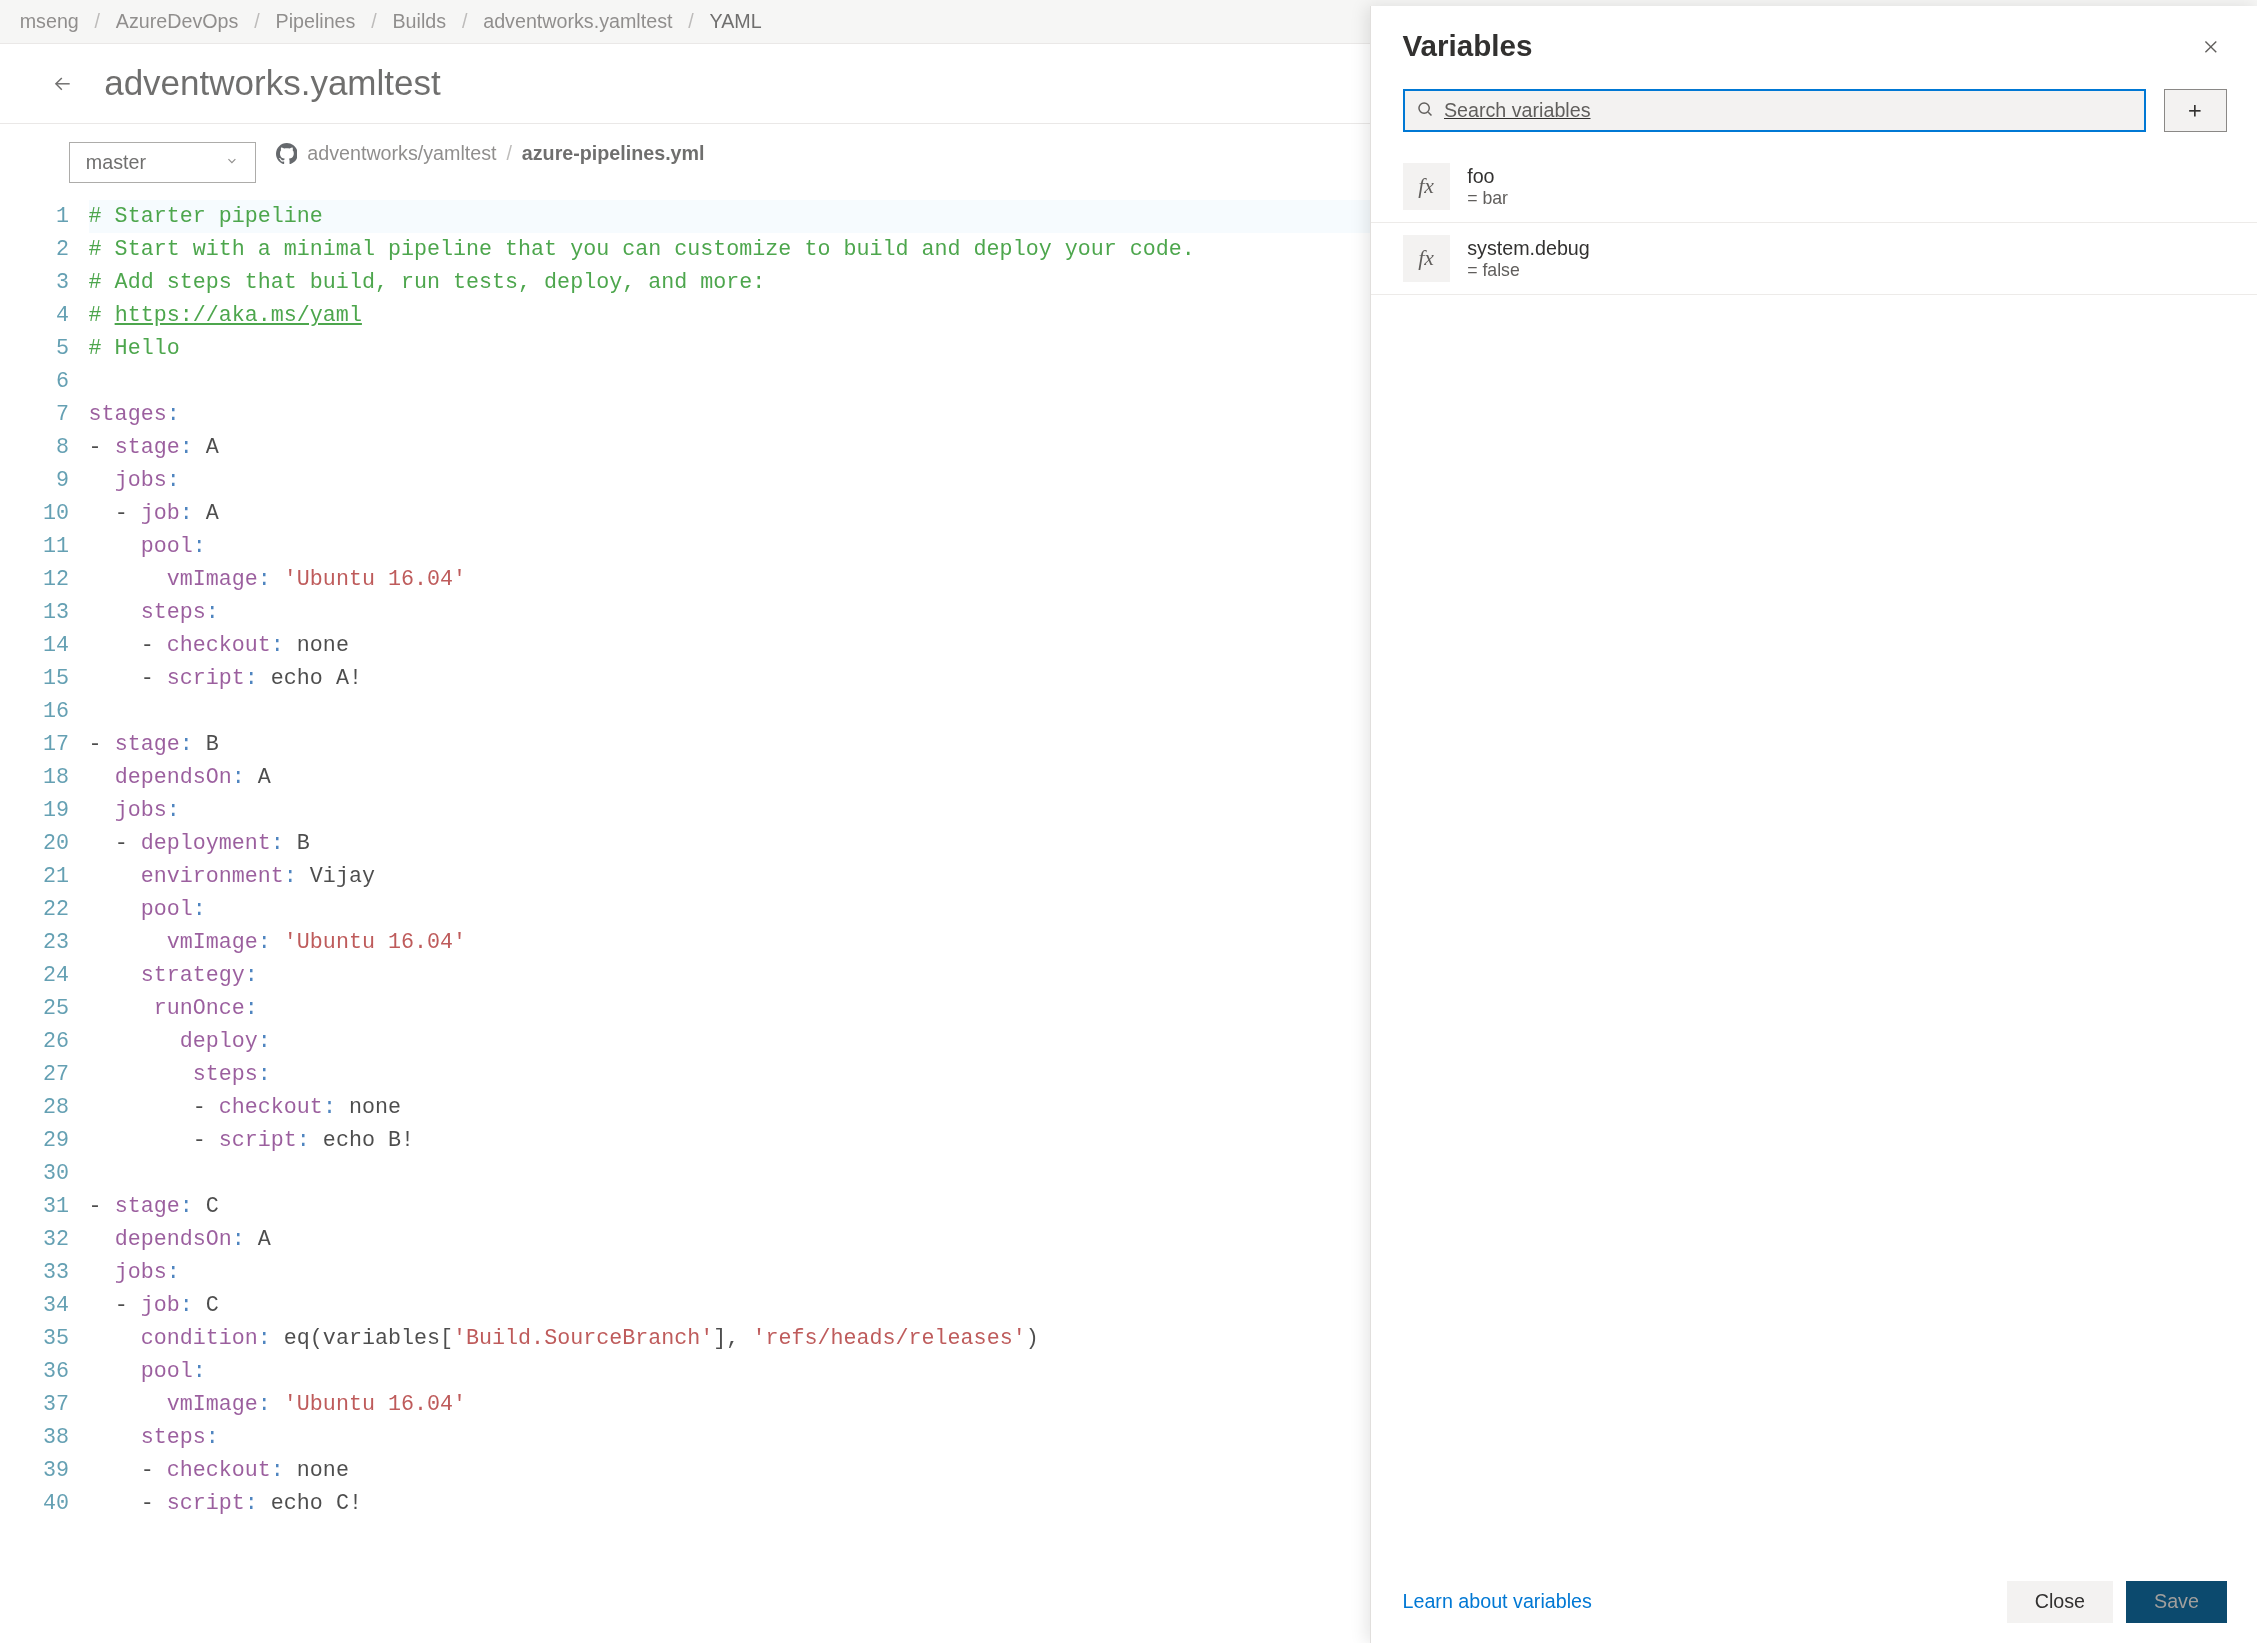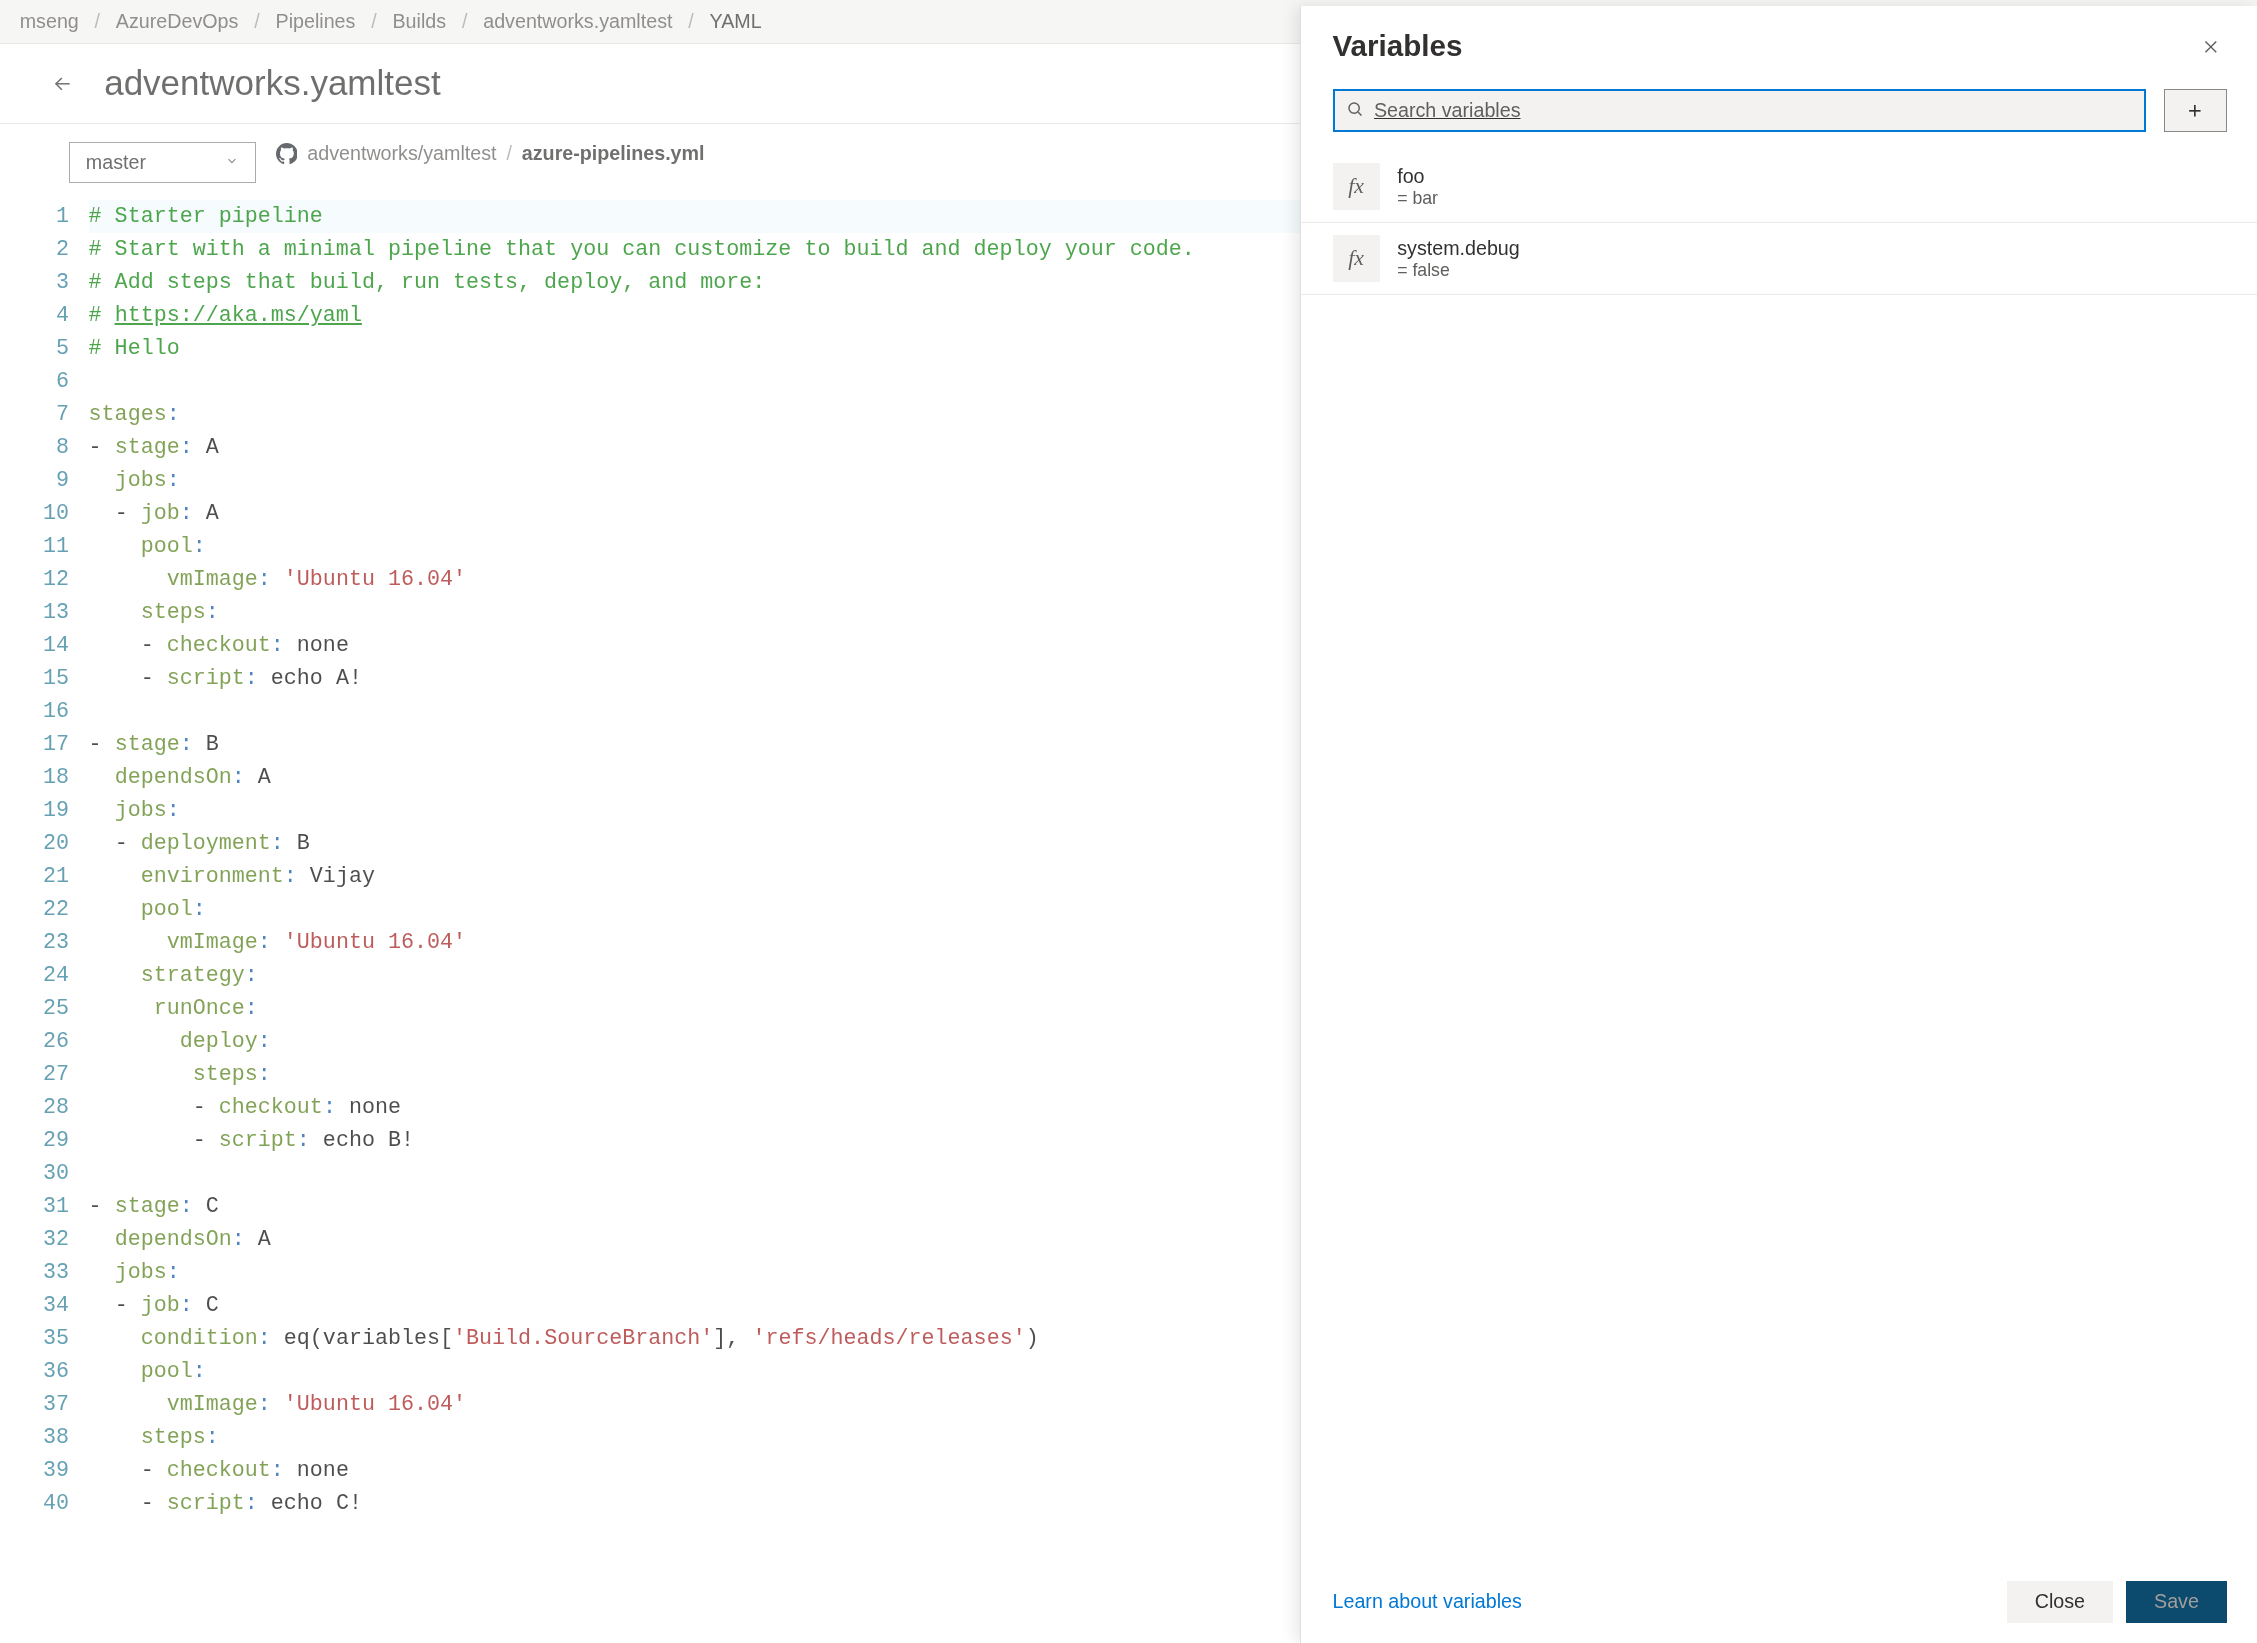--- a/index.html
+++ b/index.html
@@ -99,21 +99,21 @@
 }
 .gutter div { height:33px; }
 .code {
   flex:1;
   white-space: pre;
   color:#323130;
   overflow:hidden;
 }
 .code .line { height:33px; }
 .tok-comment { color:#008000; }
-.tok-key { color:#4d7c0f; }
+.tok-key { color:#701a75; }
 .tok-colon { color:#0451a5; }
 .tok-dash { color:#000; }
 .tok-string { color:#a31515; }
 .tok-ident { color:#000; }
 .tok-link { color:#008000; text-decoration: underline; }
 .line.hl { background:#f3f9fe; }
 .guide { color:#d0d0d0; }
 
 
 .dim-overlay {
@@ -122,21 +122,21 @@
   background: rgba(255,255,255,0.3);
   pointer-events:none;
 }
 
 
 .panel {
   position: absolute;
   top: 5.9px;
   right: 0;
   bottom: 0;
-  width: 958px;
+  width: 888px;
   background: #fff;
   box-shadow: -3.9px 0 15.8px rgba(0,0,0,0.1);
   display: flex;
   flex-direction: column;
   border-left:1px solid #e1dfdd;
   margin-left:38px;
 }
 .panel-header {
   display:flex;
   align-items:center;

